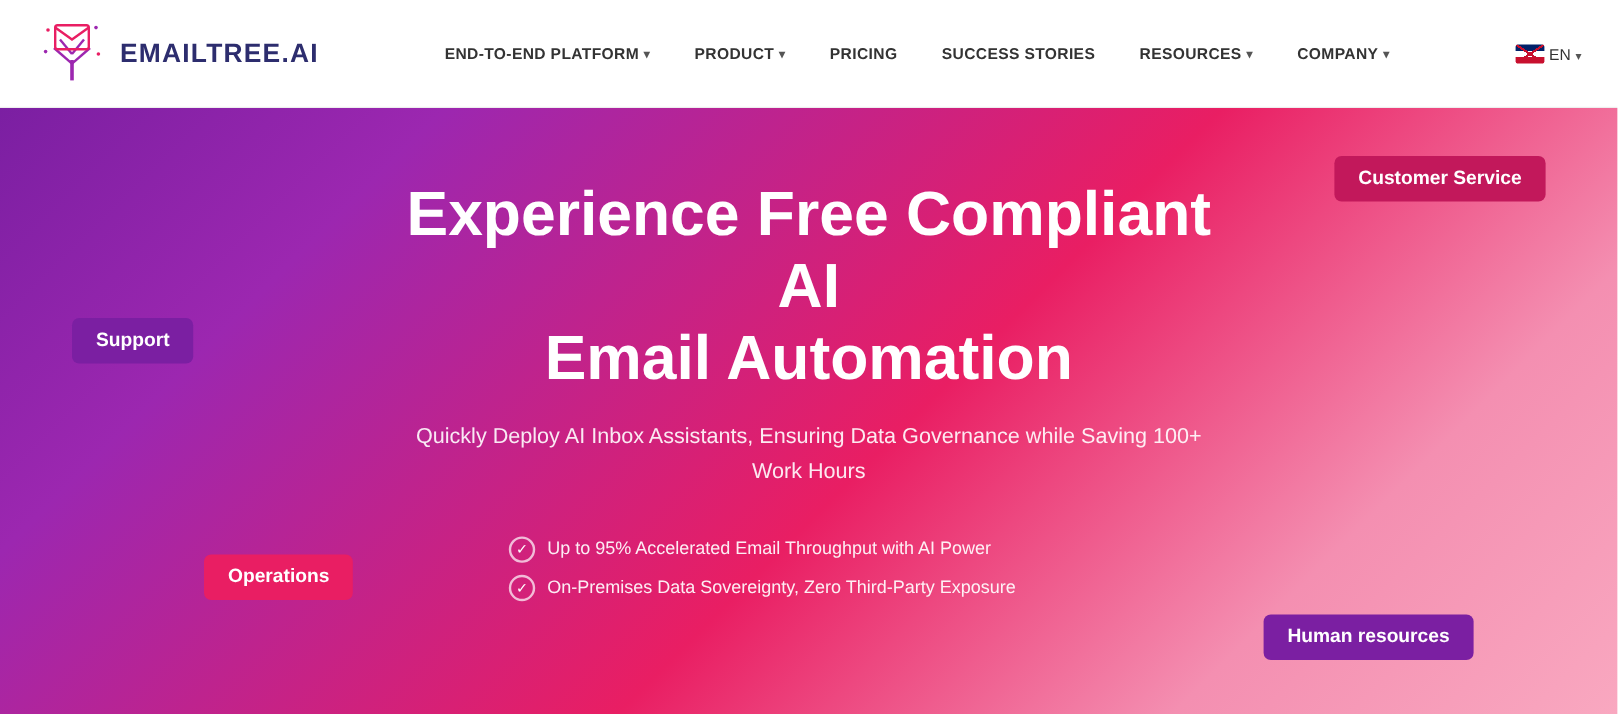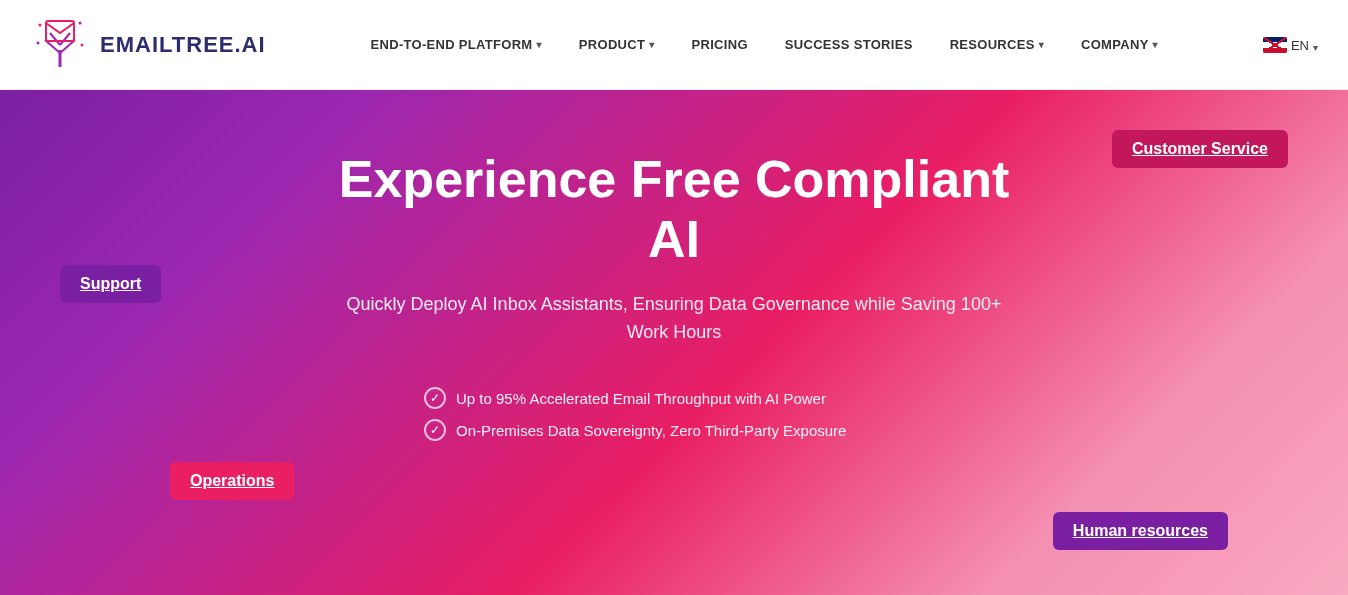--- a/index.html
+++ b/index.html
@@ -186,21 +186,20 @@
 
     
     .badge {
       position: absolute;
       border-radius: 6px;
       padding: 10px 20px;
       font-size: 16px;
       font-weight: 700;
       color: #fff;
       z-index: 5;
-      text-decoration: underline;
     }
     .badge-customer {
       background: #c2185b;
       top: 40px;
       right: 60px;
     }
     .badge-support {
       background: #7b1fa2;
       top: 175px;
       left: 60px;
@@ -291,20 +290,21 @@
 <section class="hero">
 
   <div class="badge badge-customer">Customer Service</div>
   <div class="badge badge-support">Support</div>
   <div class="badge badge-operations">Operations</div>
   <div class="badge badge-human">Human resources</div>
 
   <div class="hero-content">
     <h1 class="hero-title">
       <span>Experience Free Compliant AI</span><br>
+      <span>Email Automation</span>
     </h1>
     <p class="hero-subtitle">Quickly Deploy AI Inbox Assistants, Ensuring Data Governance while Saving 100+ Work Hours</p>
   </div>
 
   <div class="feature-list">
     <div class="feature-item">
       <div class="check-circle">✓</div>
       <span>Up to 95% Accelerated Email Throughput with AI Power</span>
     </div>
     <div class="feature-item">

